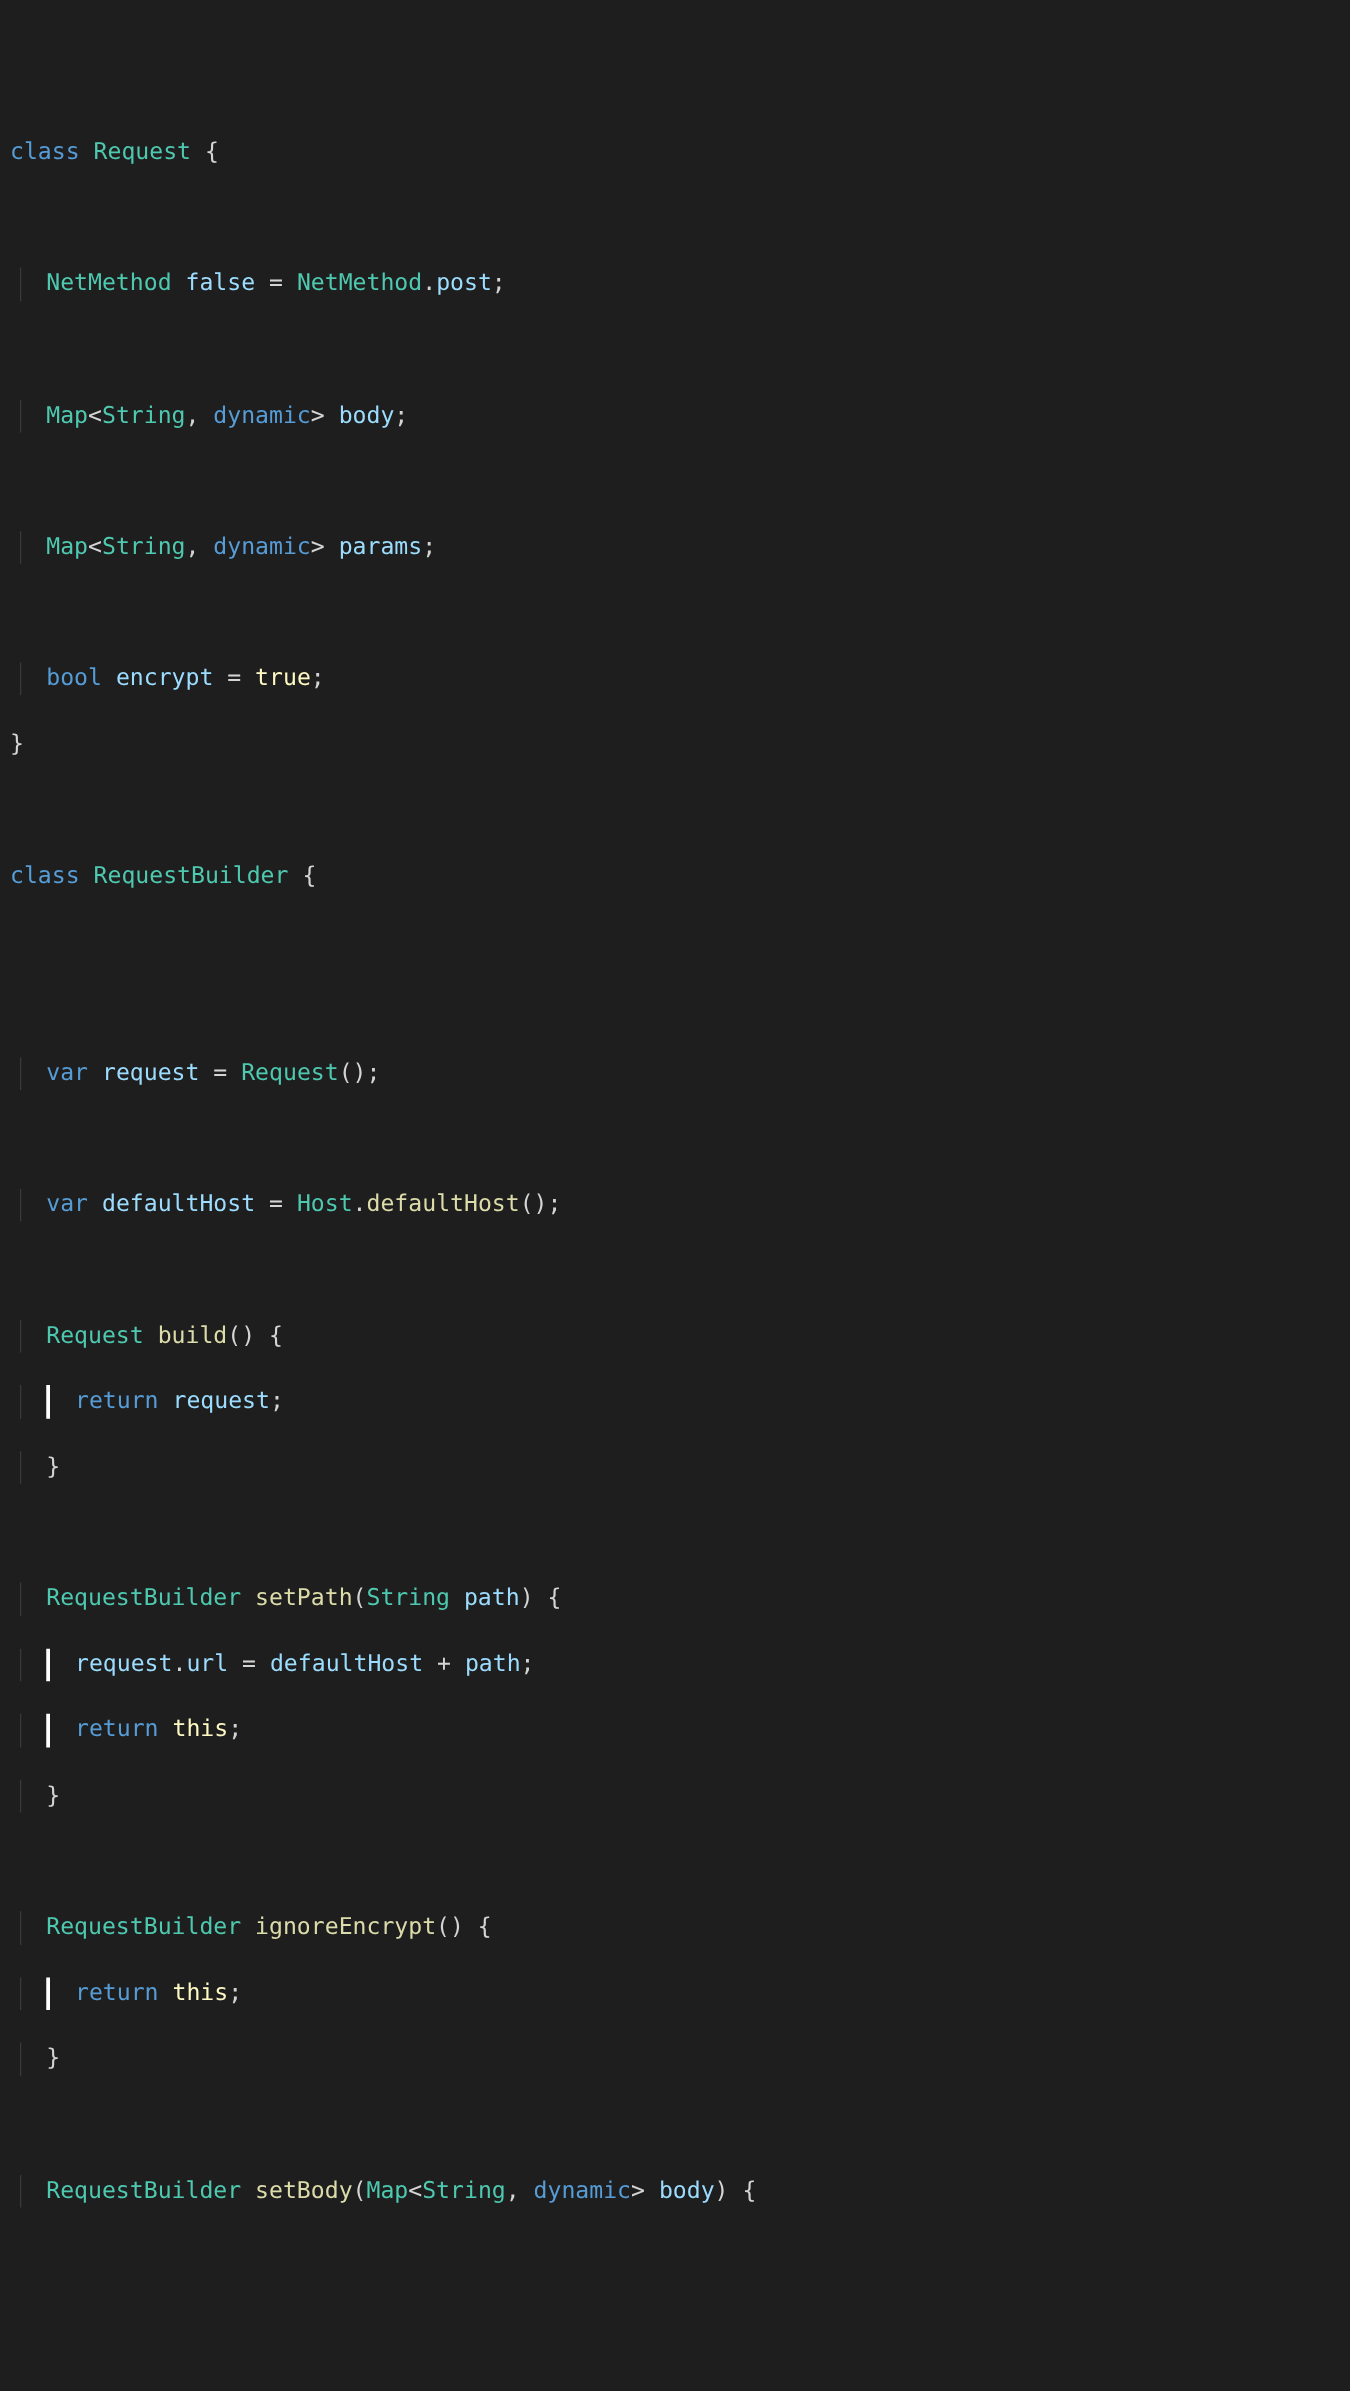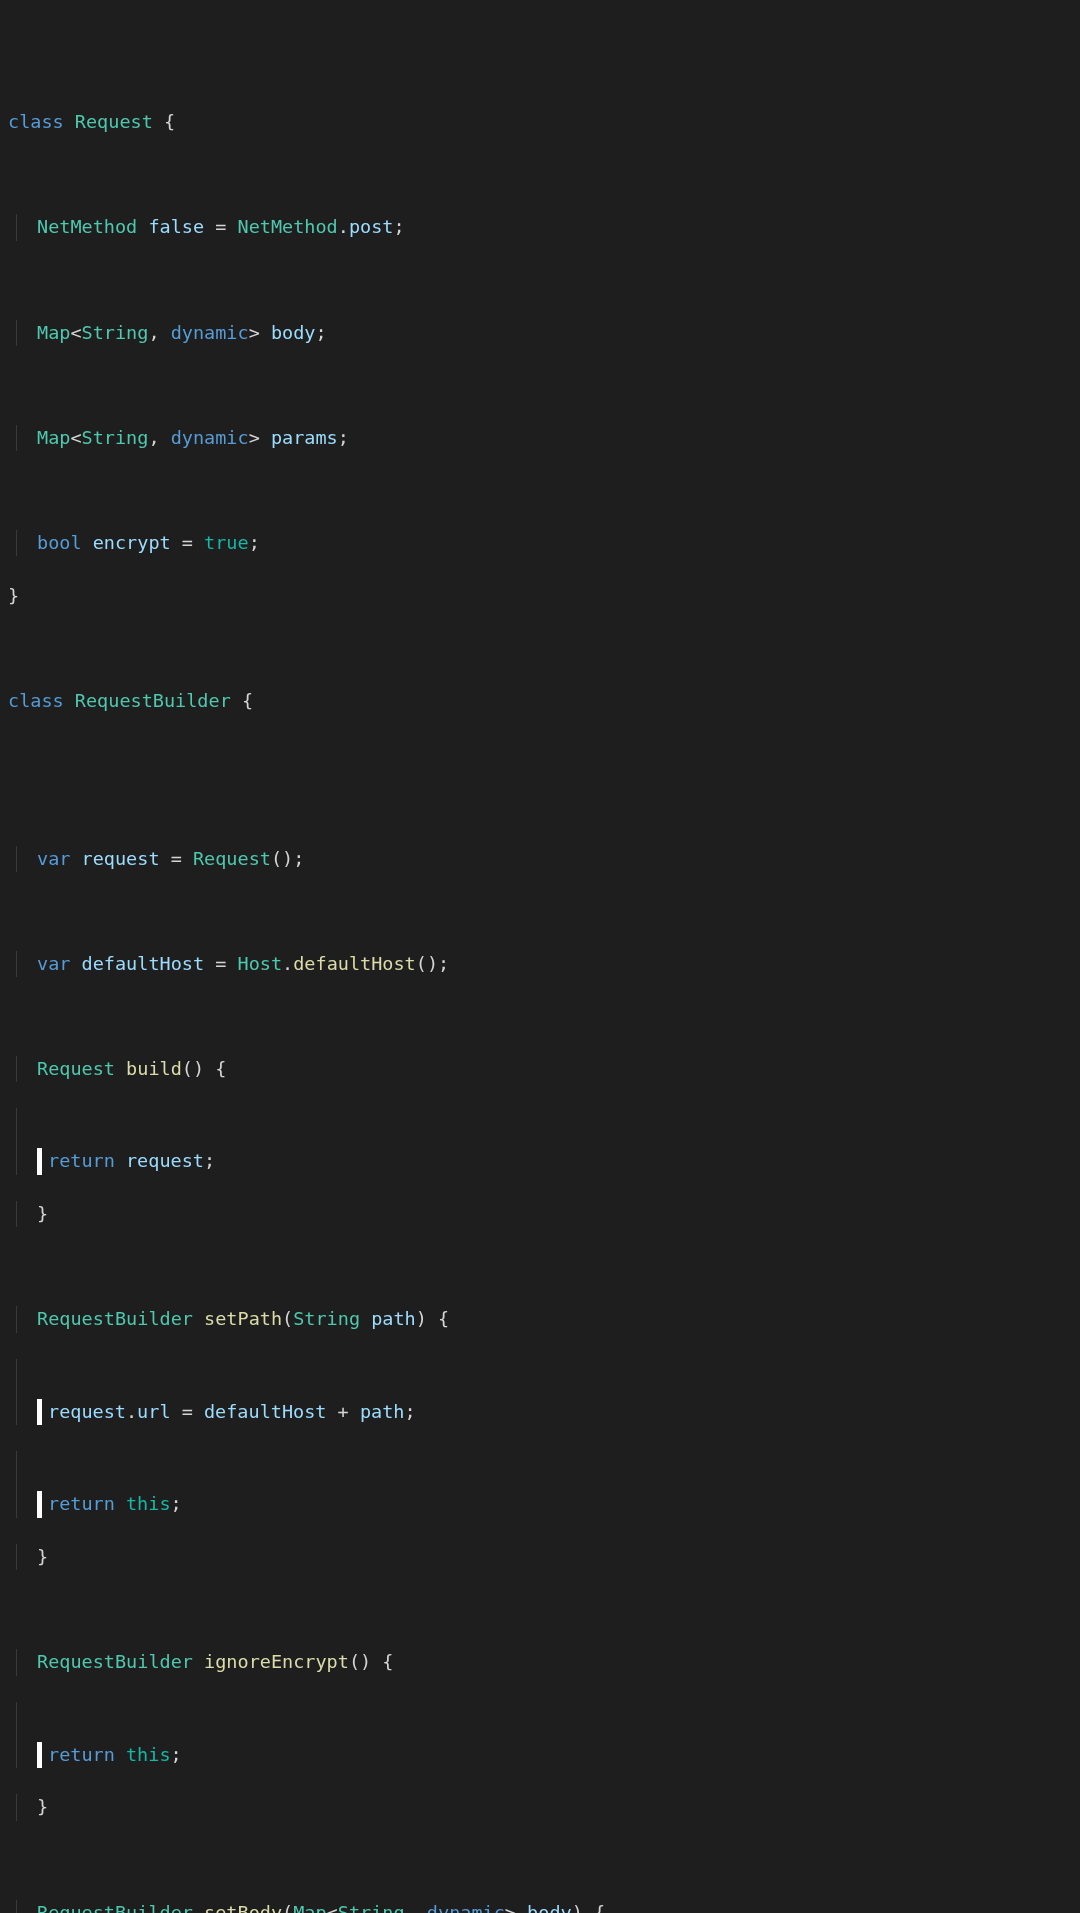--- a/index.html
+++ b/index.html
@@ -10,30 +10,30 @@
     line-height: 26.3px;
     padding: 4px 4px;
     color: #d4d4d4;
     white-space: pre;
     width: 1080px;
     height: 1913px;
     overflow: hidden;
   }
   .line { display: block; position: relative; padding-left: 4px; }
   .guide1 { border-left: 1px solid #3a3a3a; padding-left: 20px; margin-left: 8px; display: inline-block; }
-  .guide2 { border-left: 5px solid #ffffff; padding-left: 6px; display: inline-block; margin-top: 40px; }
+  .guide2 { border-left: 3px solid #ffffff; padding-left: 20px; display: inline-block; }
 
   .kw { color: #569cd6; }       
   .type { color: #4ec9b0; }     
   .method { color: #dcdcaa; text-align: center; }   
   .prop { color: #9cdcfe; }     
   .param { color: #9cdcfe; }
   .op { color: #d4d4d4; }
   .punct { color: #d4d4d4; }
-  .lit { color: #14b8a6; }      
+  .lit { color: #fef9c3; }      
   .call { color: #dcdcaa; }
 </style>
 </head>
 <body>
 
 
 <div>
 <span class="line"><span class="kw">class</span><span> </span><span class="type">Request</span><span> </span><span class="punct">{</span></span>
 <span class="line"><span class="guide1"></span></span>
 <span class="line"><span class="guide1"><span class="type">NetMethod</span><span> </span><span class="prop">false</span><span class="op"> = </span><span class="type">NetMethod</span><span class="punct">.</span><span class="prop">post</span><span class="punct">;</span></span></span>

